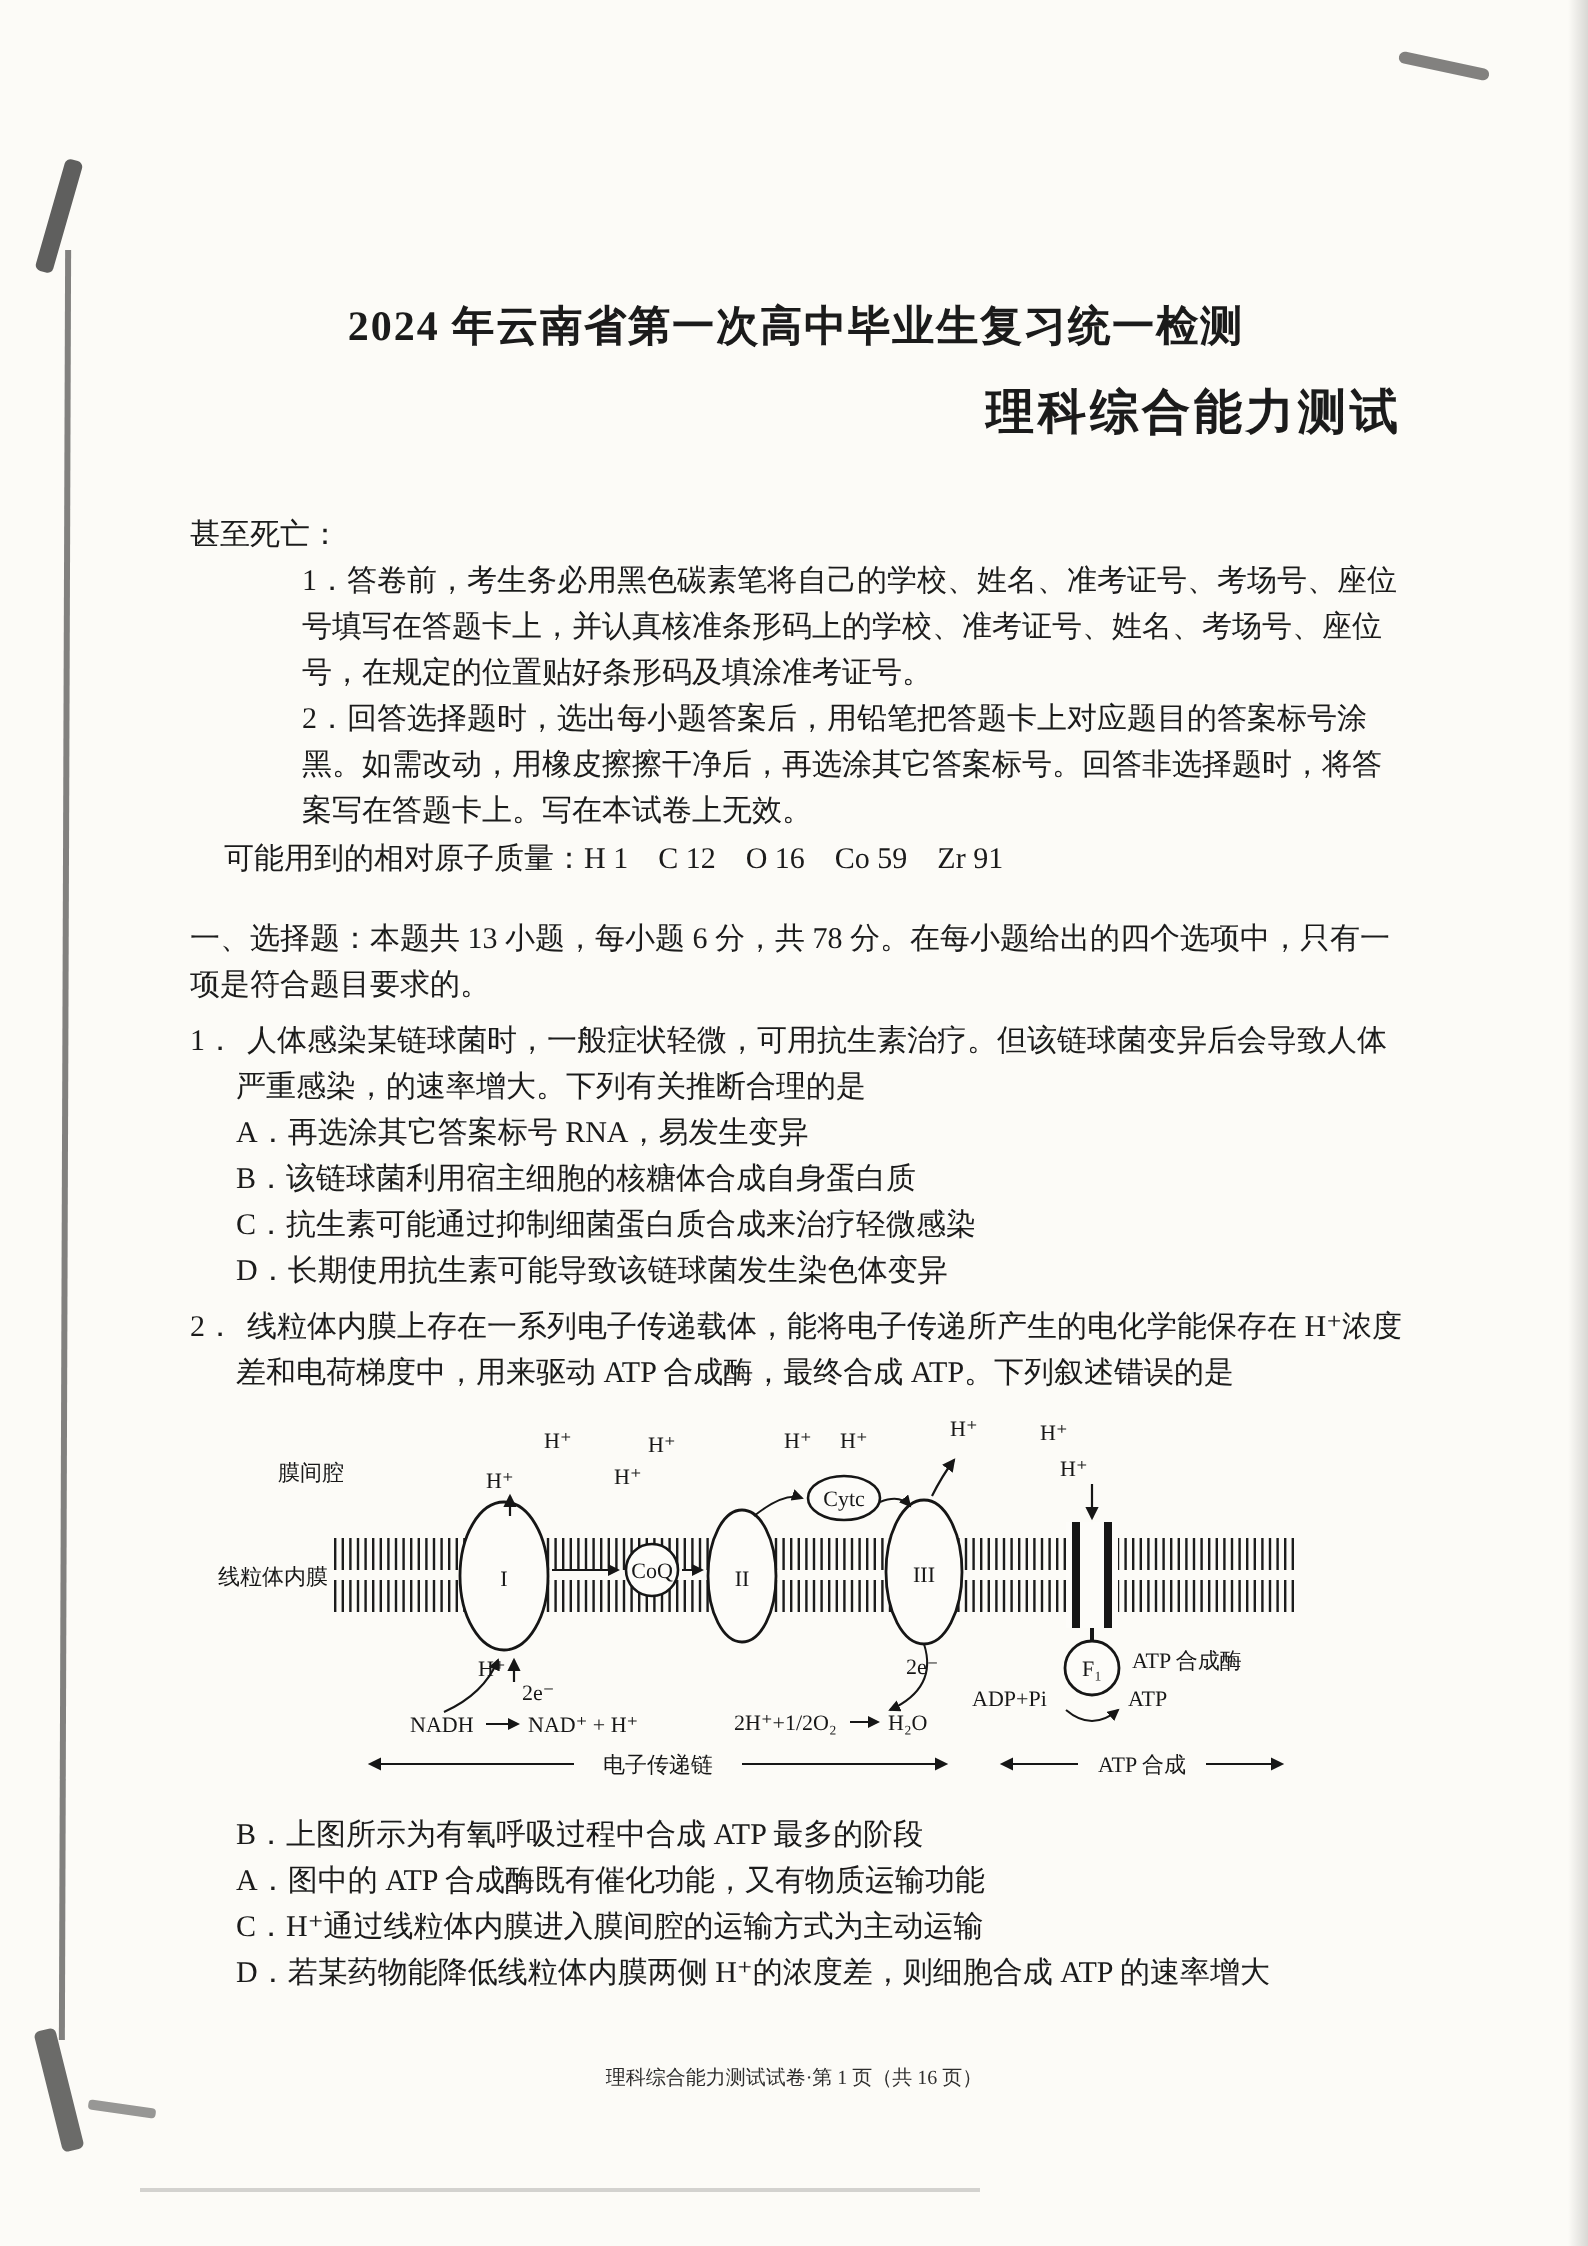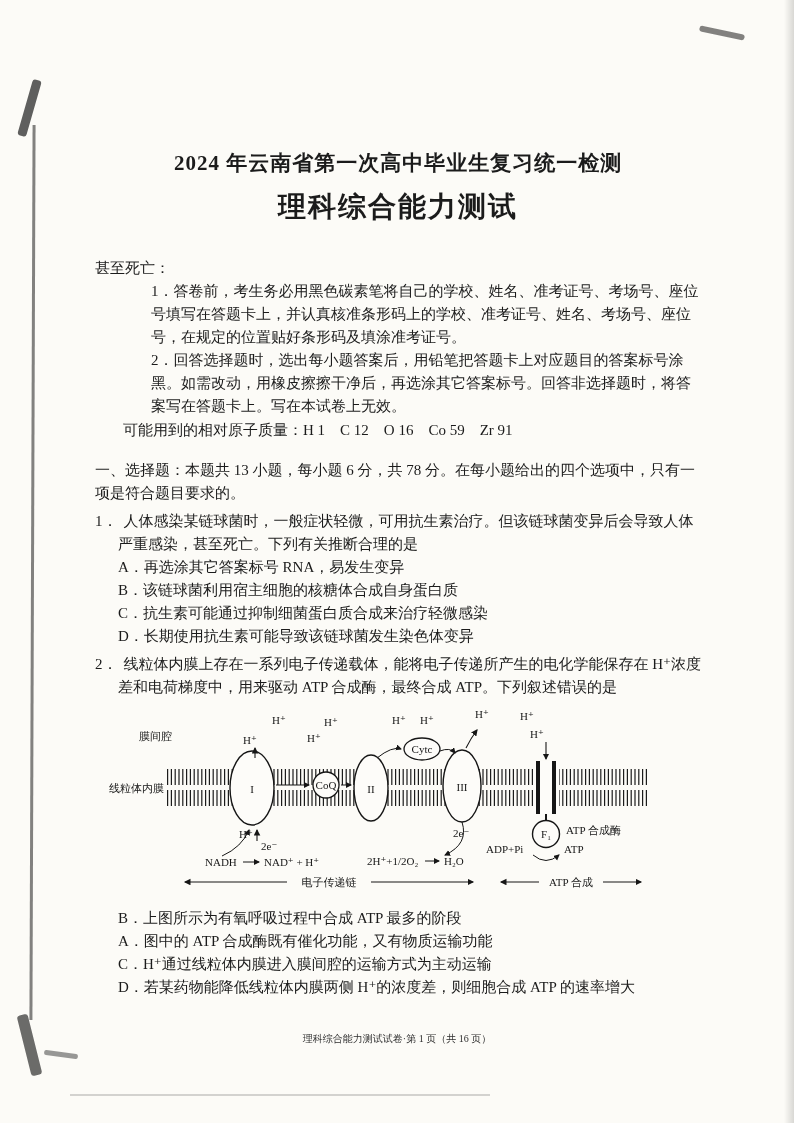--- a/index.html
+++ b/index.html
@@ -1,23 +1,23 @@
 <!DOCTYPE html>
 <html><head>
 <meta charset="utf-8">
 <style>
   * { margin:0; padding:0; box-sizing:border-box; }
   html,body { width:794px; height:1123px; }
   body { background:#e9e9e9; font-family:"Liberation Serif","DejaVu Serif",serif; }
   .page { position:relative; width:794px; height:1123px; background:#fcfbf7; color:#1b1b1b; overflow:hidden; }
   .content { position:absolute; left:95px; top:150px; width:606px; font-size:15px; line-height:23px; }
   .title { font-size:21px; font-weight:bold; text-align:center; line-height:27px; margin-bottom:13px; letter-spacing:1px; }
-  .subtitle { font-size:28px; font-weight:bold; text-align:center; line-height:34px; margin-bottom:33px; letter-spacing:2px; }
+  .subtitle { font-size:24px; font-weight:bold; text-align:right; line-height:34px; margin-bottom:33px; letter-spacing:2px; }
   .notice-item { margin-left:56px; }
-  .atomic-mass { margin-left:28px; margin-top:1px; }
+  .atomic-mass { margin-left:17px; margin-top:1px; }
   .section-heading { margin-top:17px; }
   .question { margin-top:5px; }
   .q-line { padding-left:23px; text-indent:-23px; }
   .q-num { margin-right:6px; }
   .option { margin-left:23px; }
   .diagram { display:block; margin:5px 0 7px 14px; }
   .diagram text { font-family:"Liberation Serif","DejaVu Serif",serif; fill:#171717; font-size:11px; }
   .footer { position:absolute; left:0; right:0; top:1032px; text-align:center; font-size:10px; color:#2e2e2e; }
   .artifact { position:absolute; background:#1d1d1d; }
   .art-tl { left:25px; top:79px; width:9px; height:58px; transform:rotate(16deg); opacity:.7; border-radius:3px; }
@@ -47,21 +47,21 @@
     <div class="subtitle">理科综合能力测试</div>
 
     <div class="notice-heading">甚至死亡：</div>
     <div class="notice-item">1．答卷前，考生务必用黑色碳素笔将自己的学校、姓名、准考证号、考场号、座位号填写在答题卡上，并认真核准条形码上的学校、准考证号、姓名、考场号、座位号，在规定的位置贴好条形码及填涂准考证号。</div>
     <div class="notice-item">2．回答选择题时，选出每小题答案后，用铅笔把答题卡上对应题目的答案标号涂黑。如需改动，用橡皮擦擦干净后，再选涂其它答案标号。回答非选择题时，将答案写在答题卡上。写在本试卷上无效。</div>
     <div class="atomic-mass">可能用到的相对原子质量：H 1　C 12　O 16　Co 59　Zr 91</div>
 
     <div class="section-heading">一、选择题：本题共 13 小题，每小题 6 分，共 78 分。在每小题给出的四个选项中，只有一项是符合题目要求的。</div>
 
     <div class="question">
-      <div class="q-line"><span class="q-num">1．</span><span>人体感染某链球菌时，一般症状轻微，可用抗生素治疗。但该链球菌变异后会导致人体严重感染，甚至死亡。下列有关推断合理的是</span></div>
+      <div class="q-line"><span class="q-num">1．</span><span>人体感染某链球菌时，一般症状轻微，可用抗生素治疗。但该链球菌变异后会导致人体严重感染，的速率增大。下列有关推断合理的是</span></div>
       <div class="option">A．再选涂其它答案标号 RNA，易发生变异</div>
       <div class="option">B．该链球菌利用宿主细胞的核糖体合成自身蛋白质</div>
       <div class="option">C．抗生素可能通过抑制细菌蛋白质合成来治疗轻微感染</div>
       <div class="option">D．长期使用抗生素可能导致该链球菌发生染色体变异</div>
     </div>
 
     <div class="question">
       <div class="q-line"><span class="q-num">2．</span><span>线粒体内膜上存在一系列电子传递载体，能将电子传递所产生的电化学能保存在 H⁺浓度差和电荷梯度中，用来驱动 ATP 合成酶，最终合成 ATP。下列叙述错误的是</span></div>
 
       <svg class="diagram" viewBox="0 0 560 196" width="560" height="196">

